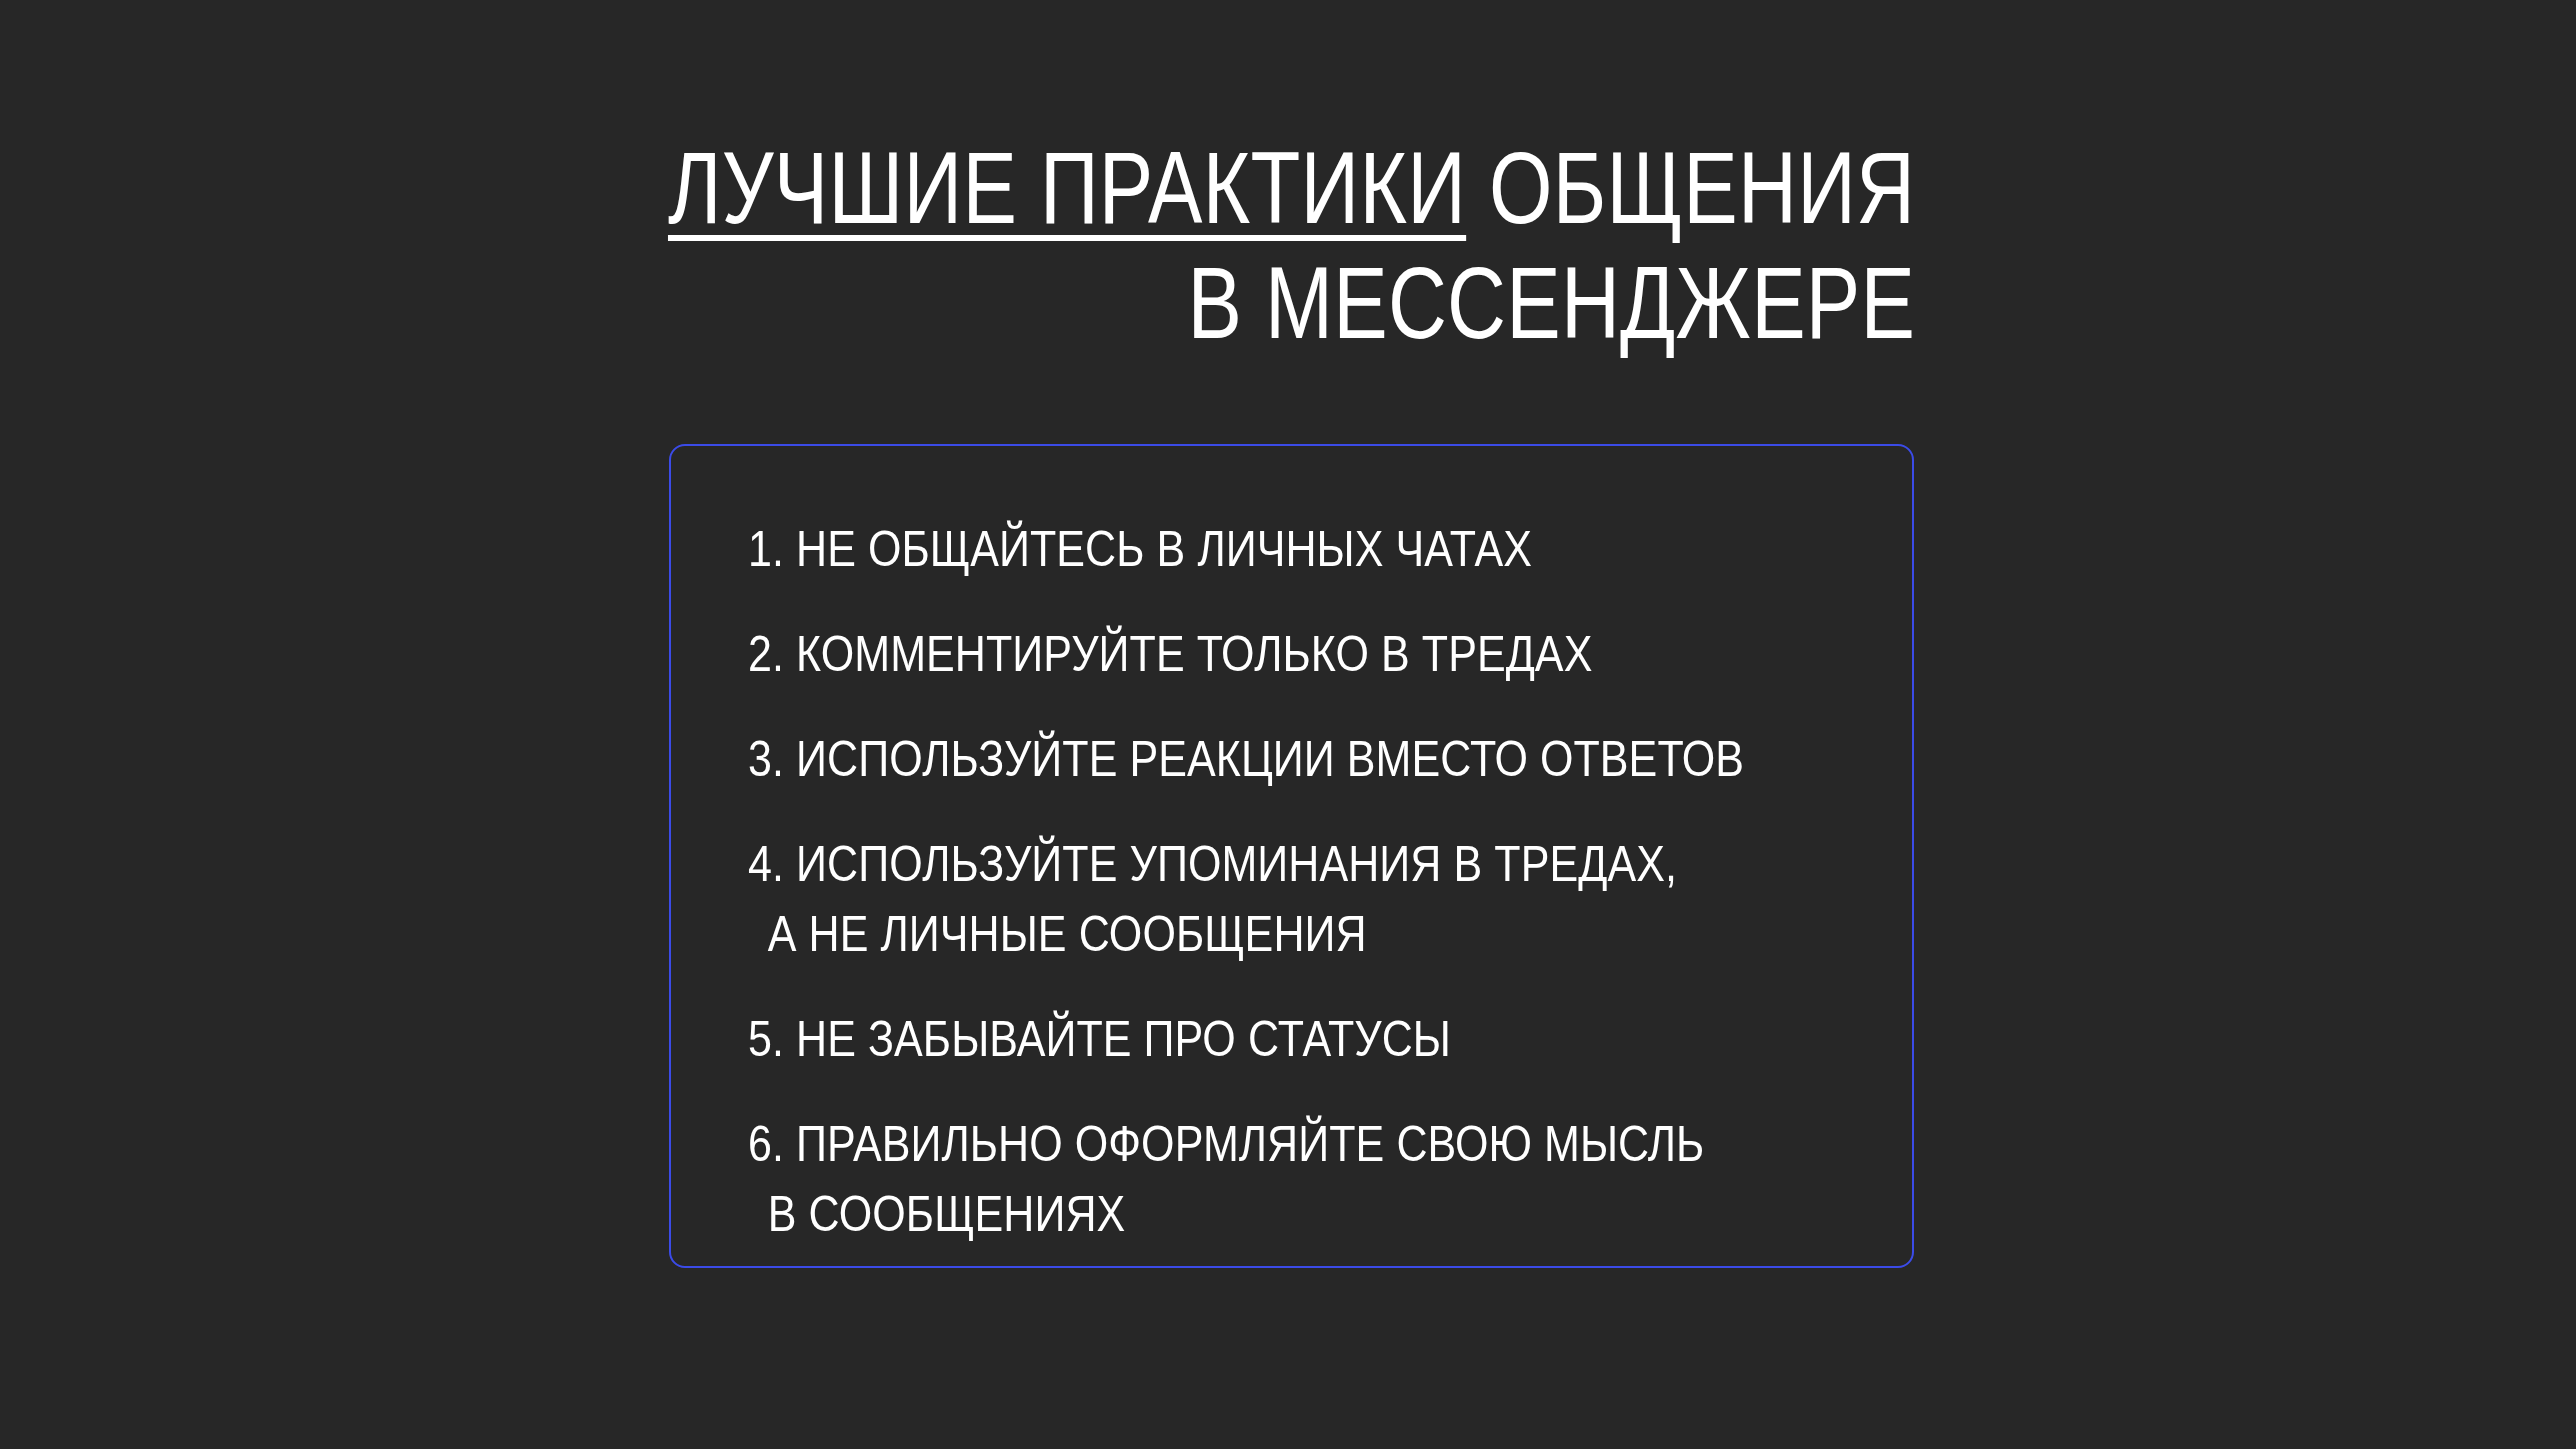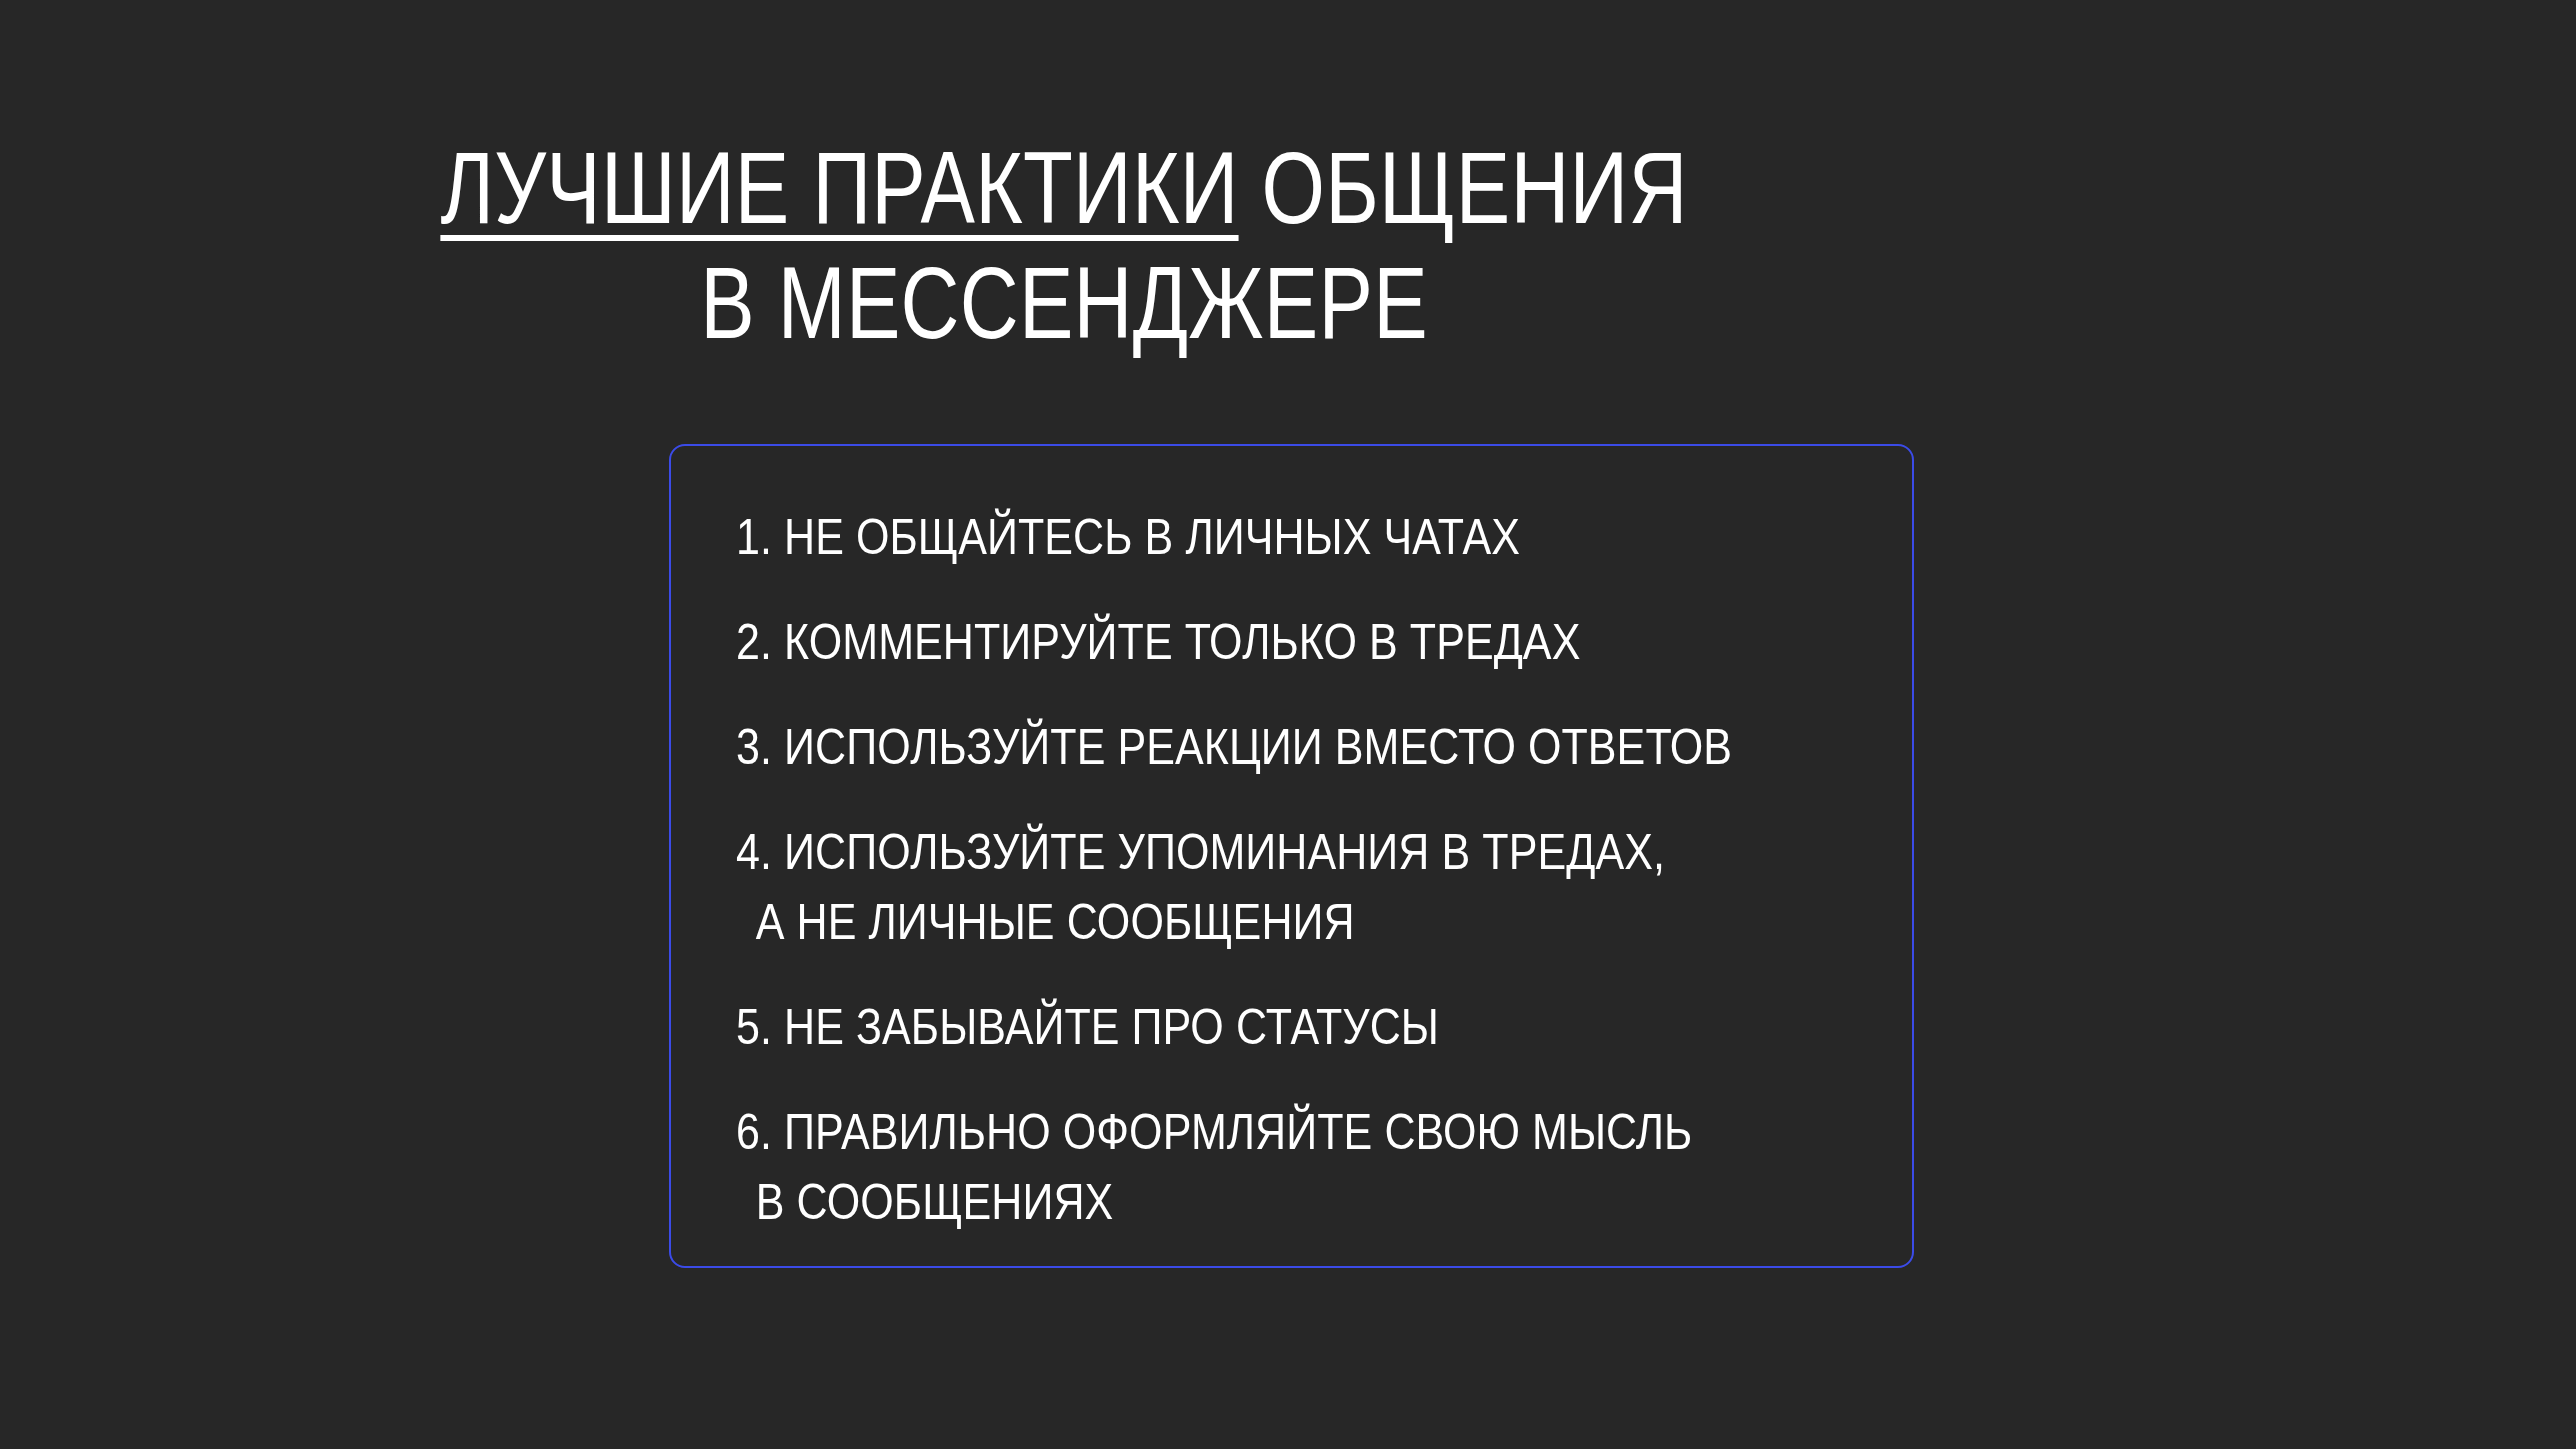--- a/index.html
+++ b/index.html
@@ -23,21 +23,21 @@
     background: #272727;
     box-sizing: border-box;
   }
 
   
   .title-block {
     position: absolute;
     left: 0;
     top: 131px;
     width: 2128px;
-    text-align: center;
+    text-align: right;
     user-select: none;
   }
 
   .title-line {
     display: block;
     color: #FFFFFF;
     font-family: "Liberation Sans Narrow", "Liberation Sans", "DejaVu Sans Condensed", sans-serif;
     font-size: 102px;
     font-weight: 400;
     letter-spacing: 0.3px;
@@ -70,21 +70,21 @@
     border-radius: 16px;
     background: transparent;
   }
 
   .list {
     position: absolute;
     left: 65px;
     top: 56px;
     right: 27px;
     list-style: none;
-    margin: 0;
+    margin: 12px;
     padding: 0;
   }
 
   .list-item {
     color: #FFFFFF;
     font-family: "Liberation Sans Narrow", "Liberation Sans", "DejaVu Sans Condensed", sans-serif;
     font-size: 50px;
     font-weight: 400;
     line-height: 70px;
     letter-spacing: 0.1px;

